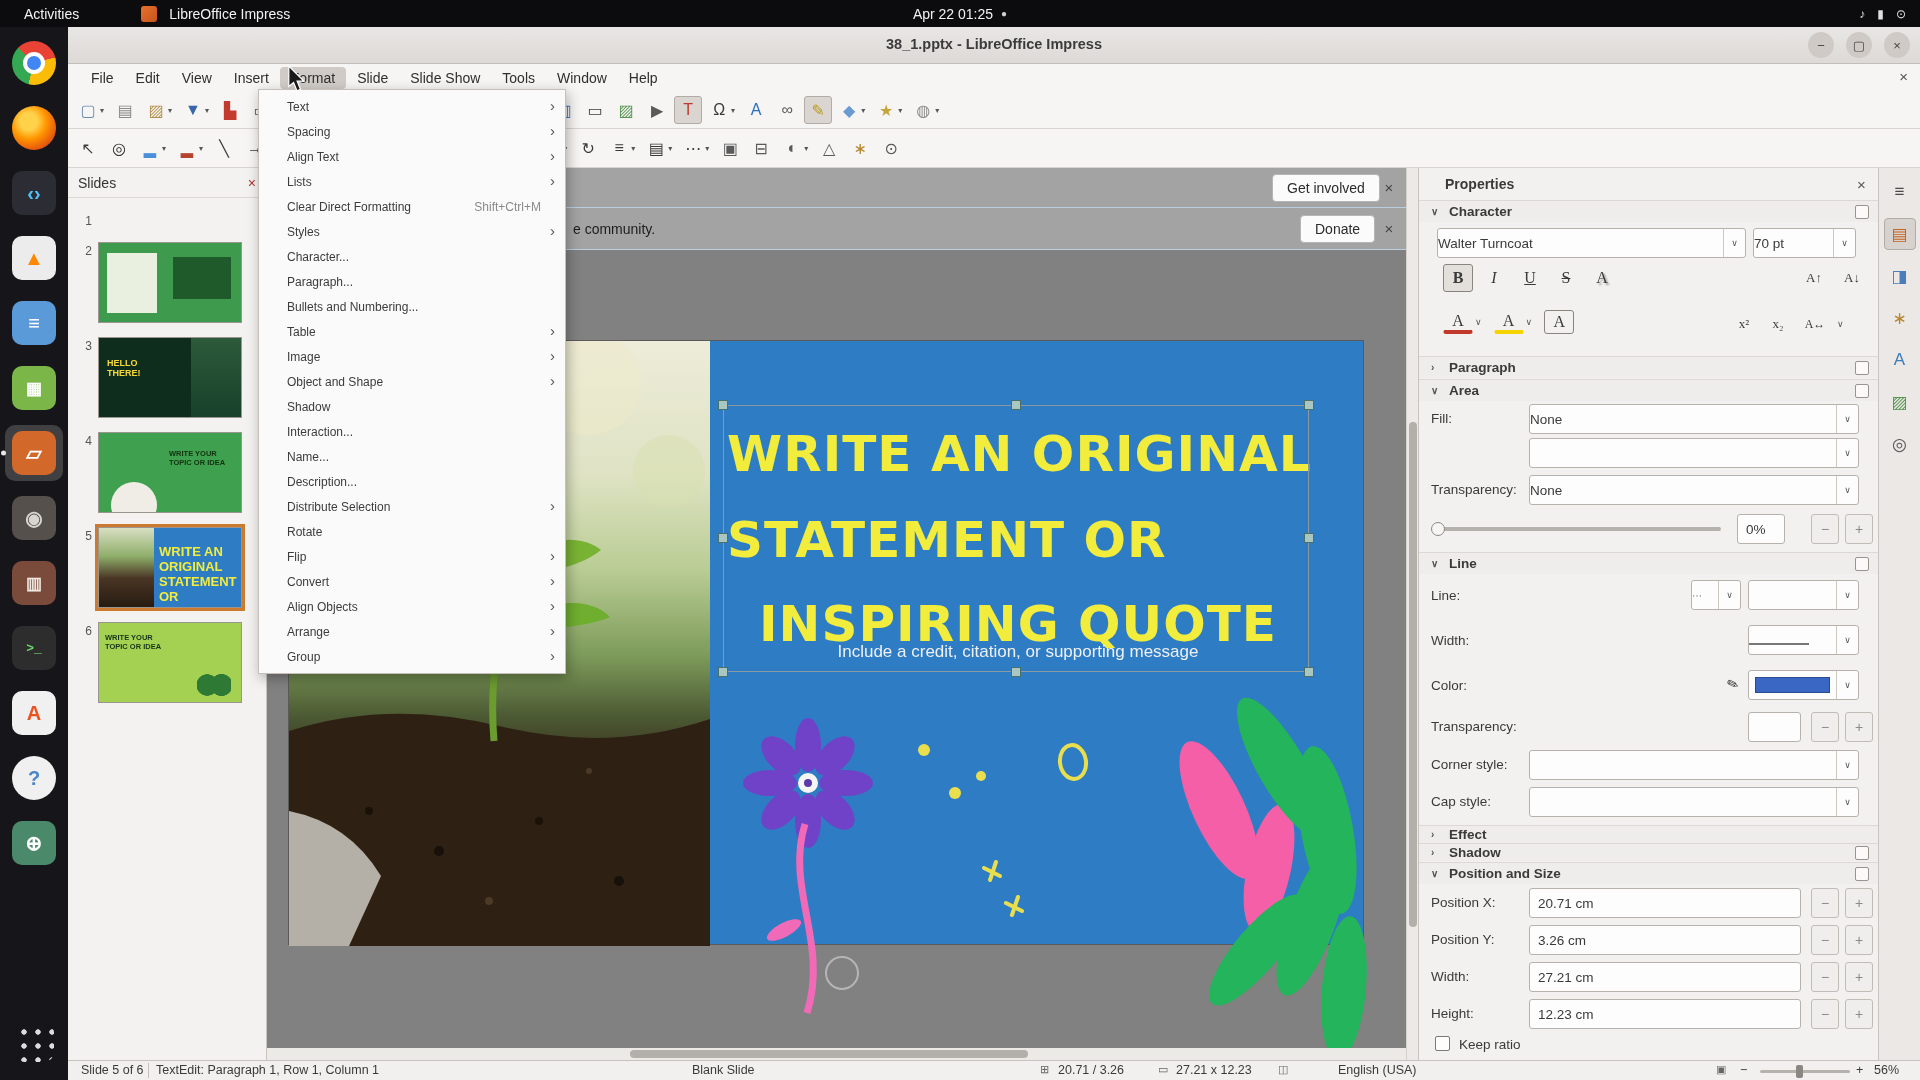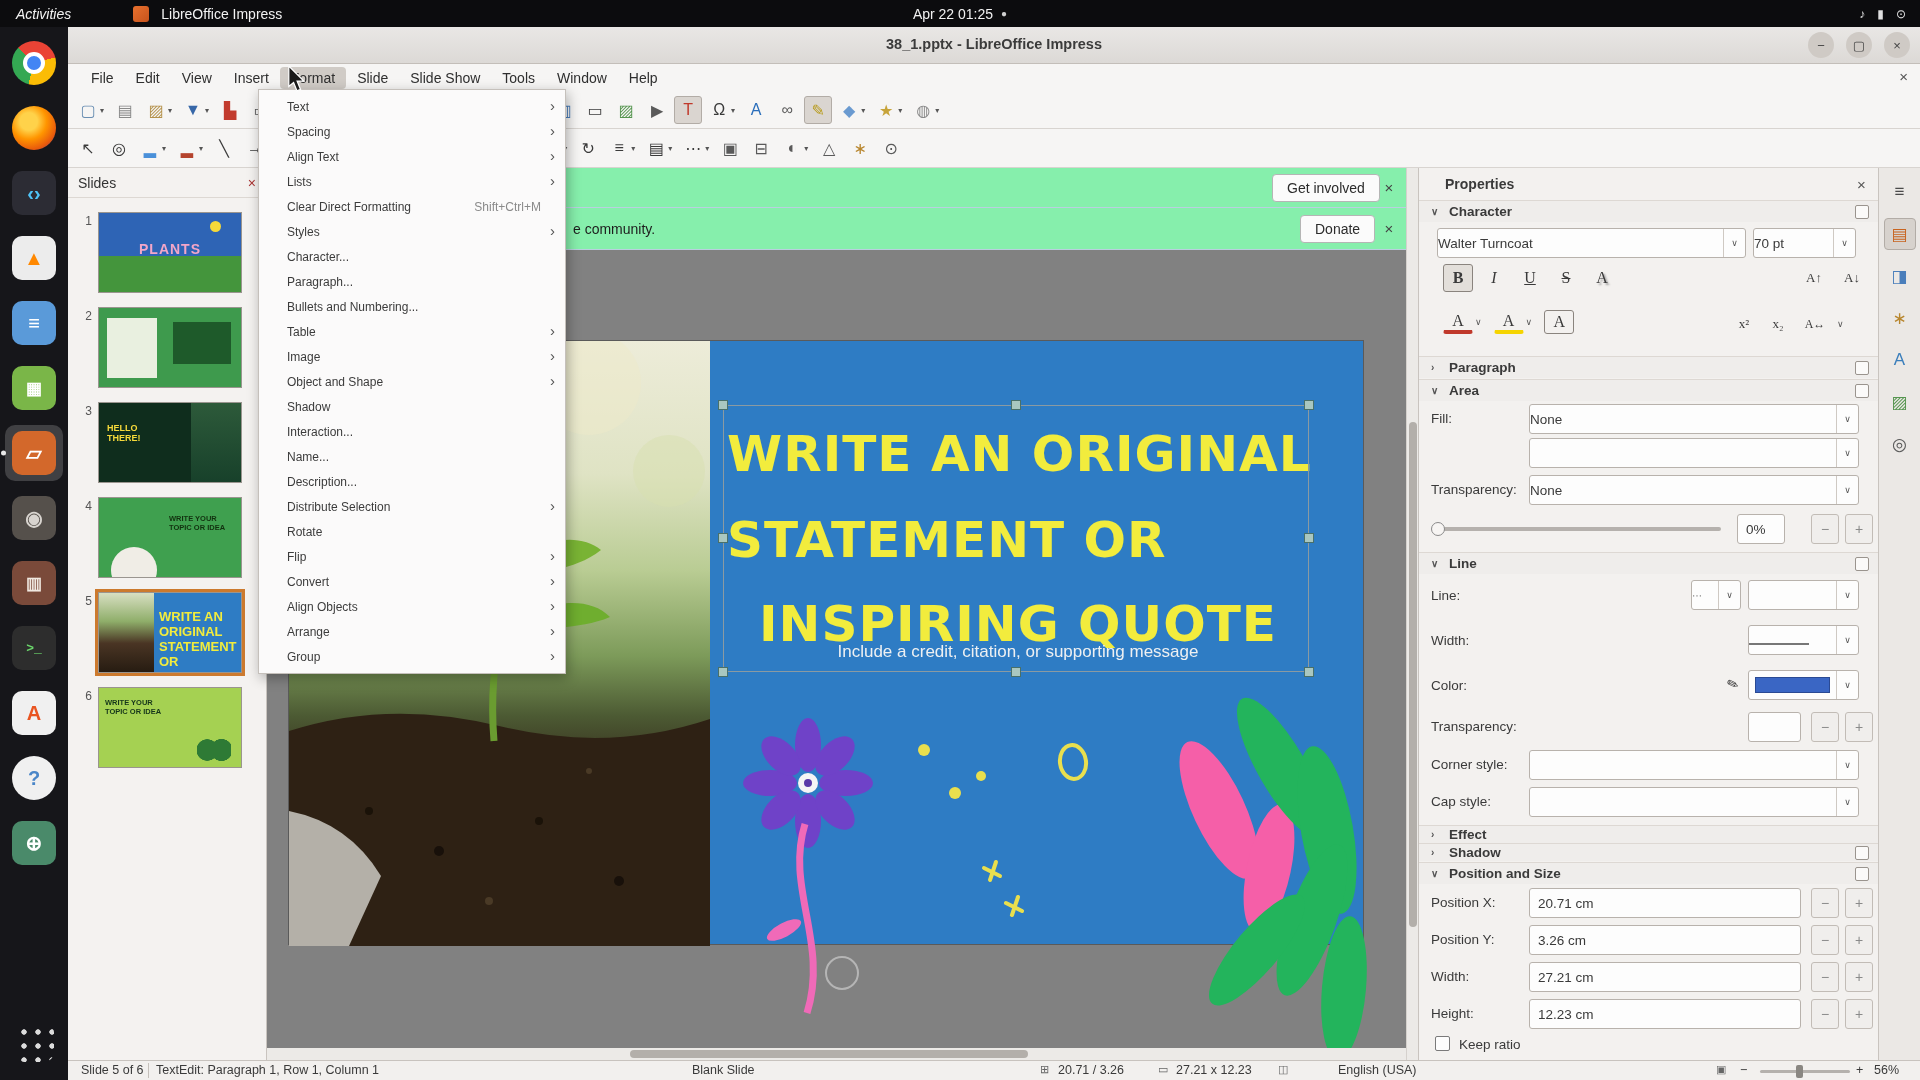--- a/index.html
+++ b/index.html
@@ -1,21 +1,21 @@
 <!DOCTYPE html>
 <html><head>
 <meta charset="utf-8">
 <style>
   * { margin:0; padding:0; box-sizing:border-box; }
   body { font-family:"Liberation Sans", sans-serif; background:#222; }
   .screen { position:relative; width:1920px; height:1080px; background:#1a1a1a; overflow:hidden; }
 
   
   .topbar { position:absolute; left:0; top:0; width:1920px; height:27px; background:#0c0c0e; color:#f2f2f2; font-size:14px; display:flex; align-items:center; z-index:40; }
-  .tb-activities { margin-left:16px;font-style:italic; }
+  .tb-activities { margin-left:24px; }
   .tb-app { display:flex; align-items:center; gap:12px; margin-left:62px; }
   .tb-appicon { width:16px; height:16px; border-radius:3px; background:linear-gradient(135deg,#e8712e,#c7531c); display:inline-block; }
   .tb-clock { position:absolute; left:50%; transform:translateX(-50%); display:flex; gap:8px; align-items:center; }
   .tb-bell { font-size:10px; color:#cfcfcf; }
   .tb-right { margin-left:auto; margin-right:14px; display:flex; gap:12px; font-size:12px; color:#e0e0e0; align-items:center; }
 
   
   .dock { position:absolute; left:0; top:27px; width:68px; height:1053px; background:rgba(22,22,26,0.95); z-index:30; display:flex; flex-direction:column; align-items:center; padding-top:8px; gap:9px; }
   .dock-item { position:relative; width:58px; height:56px; display:flex; align-items:center; justify-content:center; border-radius:10px; }
   .dock-item.active { background:rgba(255,255,255,0.18); }
@@ -85,21 +85,21 @@
   .tv5 { background:#2e7cc4; }
   .tv5::before { content:""; position:absolute; left:0; top:0; width:55px; height:81px; background:linear-gradient(180deg,#d8dfc2 0%,#8fae6a 35%,#4a3524 62%,#241a10 100%); }
   .tv5 .thumb-text { left:60px; right:4px; top:16px; font-size:13px; font-weight:bold; color:#f2ec3d; }
   .tv6 { background:#a5d152; }
   .tv6 .thumb-text { left:6px; top:10px; width:72px; font-size:7.5px; font-weight:bold; color:#15351a; }
   .tv6::after { content:""; position:absolute; right:10px; bottom:6px; width:34px; height:22px;
     background:radial-gradient(circle at 30% 50%,#2e7a35 40%,transparent 42%),radial-gradient(circle at 72% 50%,#2e7a35 40%,transparent 42%); }
 
   
   .canvas { position:absolute; left:199px; top:141px; width:1139px; height:892px; background:#818181; overflow:hidden; }
-  .infobar { position:absolute; left:0; width:1139px; background:#86efac; border-bottom:1px solid #b9cfdf; display:flex; align-items:center; z-index:6; }
+  .infobar { position:absolute; left:0; width:1139px; background:#a3a3a3; border-bottom:1px solid #b9cfdf; display:flex; align-items:center; z-index:6; }
   .infobar1 { top:0; height:40px; }
   .infobar2 { top:40px; height:42px; }
   .ib-text { position:absolute; left:306px; font-size:14px; color:#1d1d1d; }
   .ib-btn { position:absolute; height:28px; padding:0 14px; background:#fbfbfb; border:1px solid #b5b5b5; border-radius:4px; font-size:14px; color:#2c2c2c; display:flex; align-items:center; }
   .ib-btn1 { left:1005px; }
   .ib-btn2 { left:1033px; }
   .ib-close { position:absolute; left:1122px; font-size:15px; color:#444; transform:translateX(-50%); }
 
   .slide { position:absolute; left:21px; top:172px; width:1076px; height:605px; background:#2e7cc4; border:1px solid #5a5a5a; z-index:1; }
   .slide-photo { position:absolute; left:0; top:0; width:421px; height:605px; }
@@ -565,23 +565,20 @@
 
     <div class="slides-panel">
       <div class="sp-header">
         <span>Slides</span>
         <span class="sp-close">×</span>
       </div>
       <div>
 
           <div class="thumb-row">
             <span class="thumb-num">1</span>
-            <div class="thumb tv1">
-              <span class="thumb-text">PLANTS</span>
-            </div>
           </div>
 
           <div class="thumb-row">
             <span class="thumb-num">2</span>
             <div class="thumb tv2">
               <span class="thumb-text"></span>
             </div>
           </div>
 
           <div class="thumb-row">

